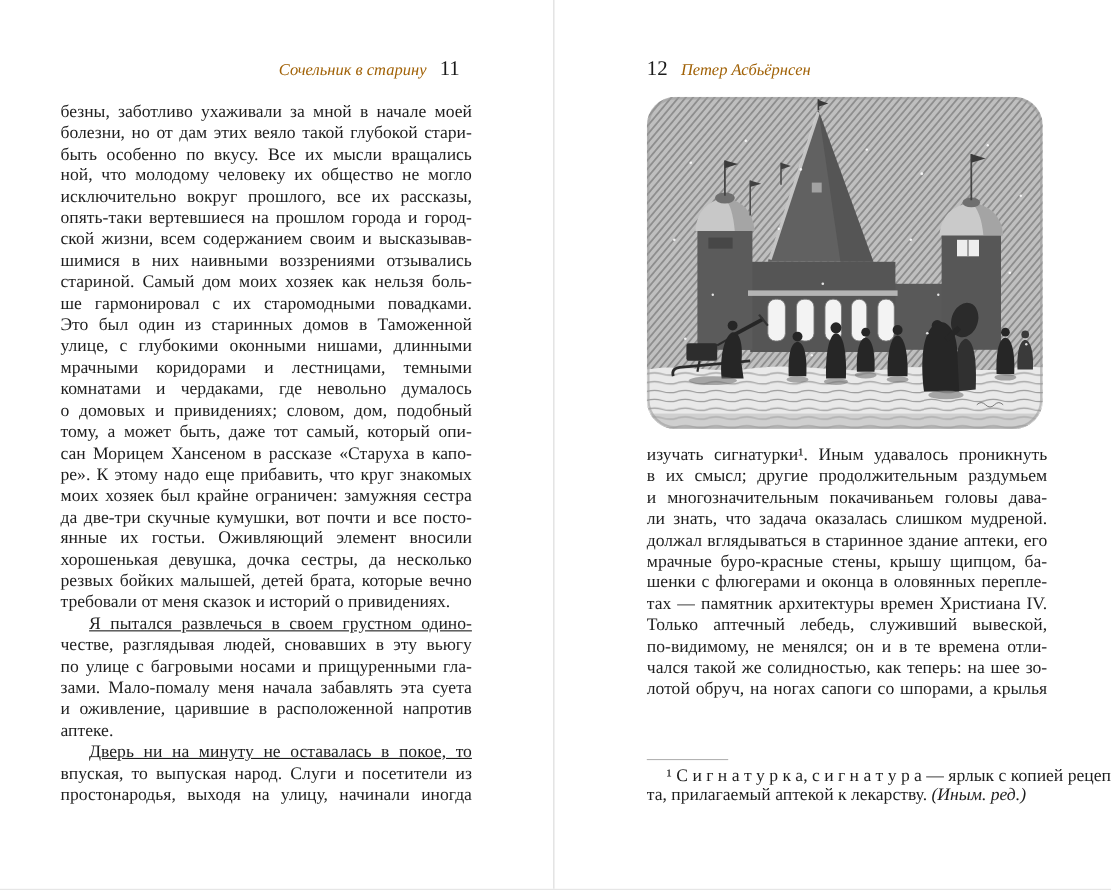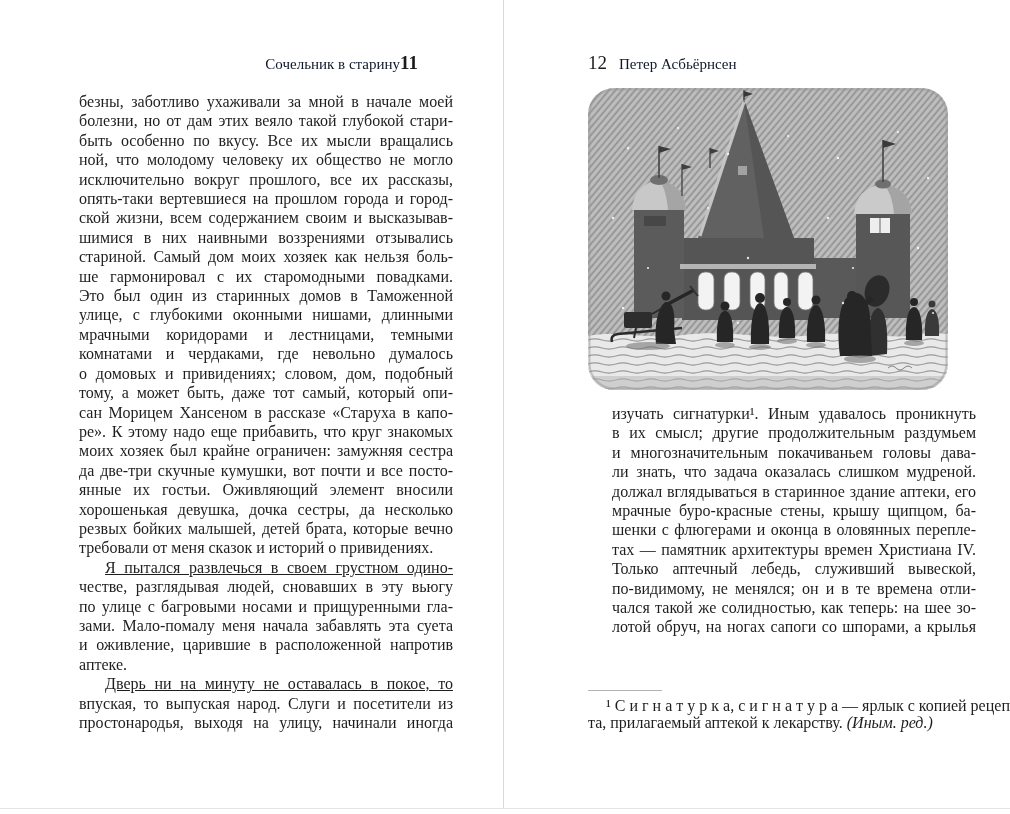--- a/index.html
+++ b/index.html
@@ -4,28 +4,28 @@
 <style>
   html,body{margin:0;padding:0;background:#ffffff;}
   .screen{
     position:relative;width:1010px;height:814px;background:#ffffff;
     font-family:"Liberation Serif", serif;color:#1e1e1e;overflow:hidden;
   }
   .spine{position:absolute;left:503px;top:0;width:1px;height:808px;background:#d9d9d9;}
   .page-bottom-edge{position:absolute;left:0;top:808px;width:1010px;height:1px;background:#e4e4e4;}
 
   .running-head{position:absolute;top:52px;line-height:22px;white-space:nowrap;}
-  .running-head .rh-title{font-size:15px;color:#0f172a;margin-top:44px;}
+  .running-head .rh-title{font-style:italic;font-size:15px;color:#a16207;margin-top:44px;}
   .running-head .rh-num{font-size:19px;color:#1b1b1b;}
   .rh-left{left:55px;width:363px;text-align:right;}
-  .rh-left .rh-num{font-weight:bold;}
+  .rh-left .rh-num{margin-left:12px;}
   .rh-right{left:588px;}
   .rh-right .rh-num{margin-right:12px;text-align:right;}
 
-  .body-text{position:absolute;font-size:16px;line-height:19.4px;margin-left:24px;}
+  .body-text{position:absolute;font-size:16px;line-height:19.4px;}
   .body-left{left:55px;top:92px;width:374px;}
   .body-right{left:588px;top:404px;width:364px;}
   .line{text-align:justify;text-align-last:justify;white-space:nowrap;}
   .line.first{text-indent:26px;text-decoration:underline;}
   .line.end{text-align-last:left;}
 
   .illustration{position:absolute;left:588px;top:88px;width:360px;height:302px;}
 
   .footnote{position:absolute;left:588px;top:690px;width:364px;font-size:16px;line-height:16.5px;}
   .fn-sep{width:74px;height:1px;background:#b3b3b3;margin-bottom:7px;}

